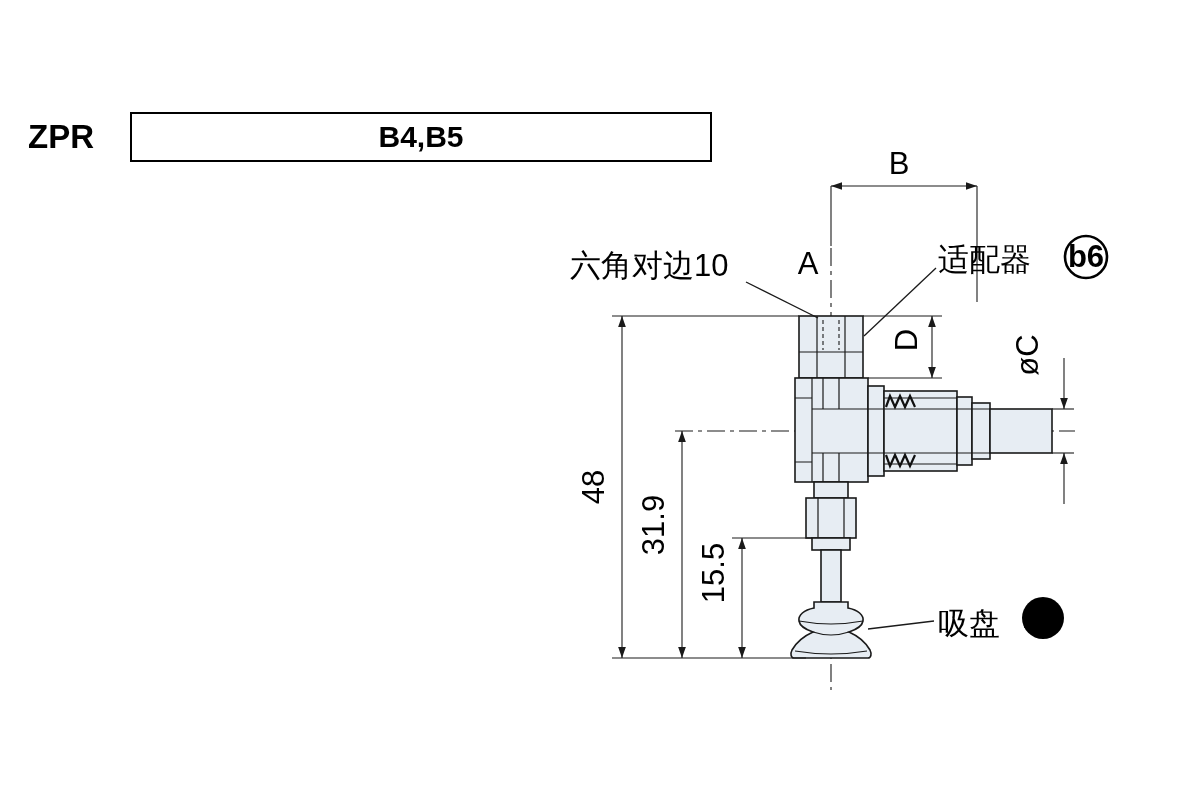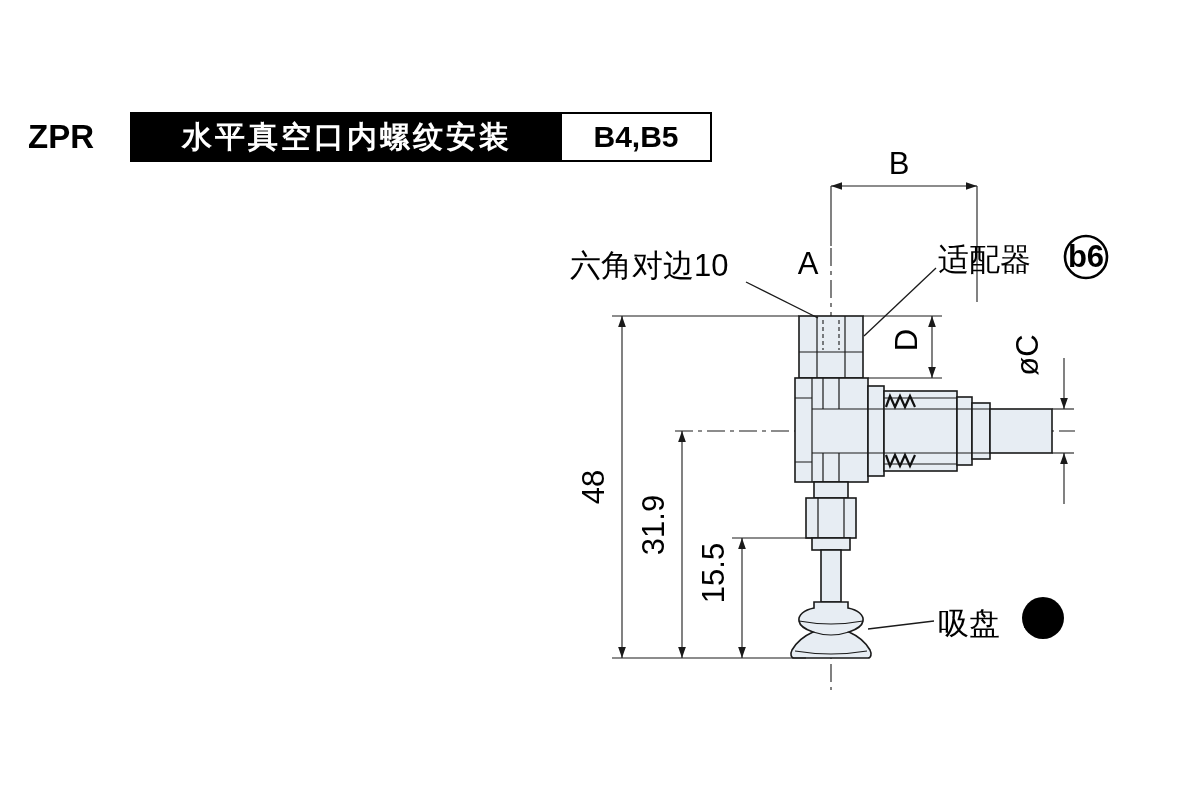--- a/index.html
+++ b/index.html
@@ -37,21 +37,20 @@
   .ref{font-weight:bold;}
 </style>
 </head>
 <body>
 
 <div class="page">
 
   <div class="series">ZPR</div>
 
   <div class="titlebox">
-    <div class="titlebar">水平真空口内螺纹安装</div>
     <div class="codes">B4,B5</div>
   </div>
 
   <svg width="1200" height="800" viewBox="0 0 1200 800">
     <defs>
       <marker id="ae" markerWidth="11" markerHeight="8" refX="10" refY="3.5" orient="auto">
         <path d="M0,0 L10,3.5 L0,7 Z" fill="#1a1a1a"></path>
       </marker>
       <marker id="as" markerWidth="11" markerHeight="8" refX="0" refY="3.5" orient="auto">
         <path d="M10,0 L0,3.5 L10,7 Z" fill="#1a1a1a"></path>

